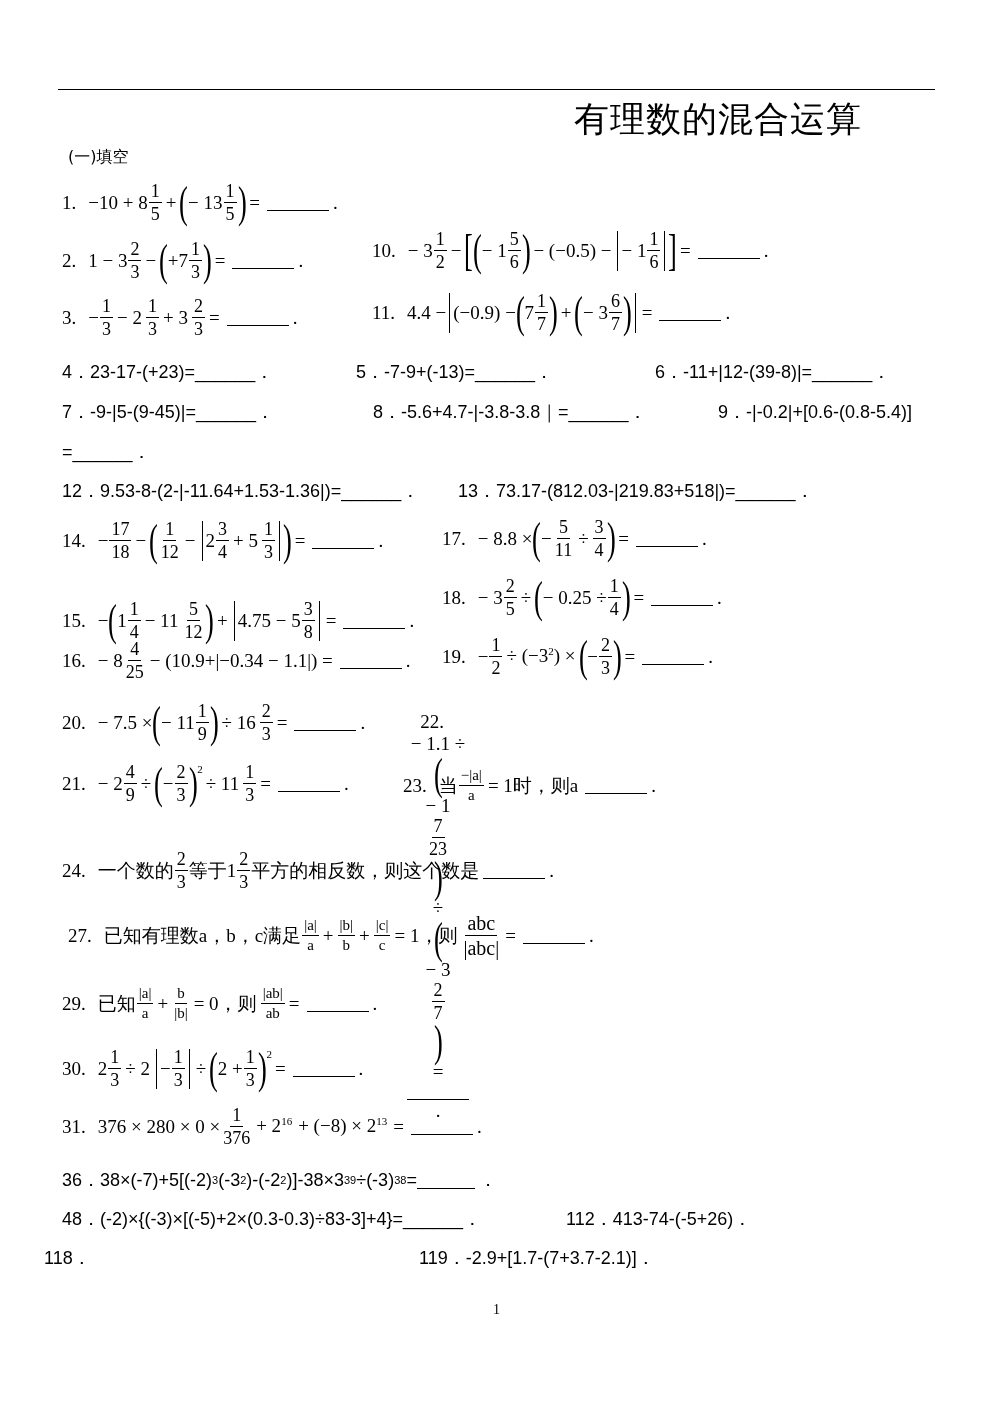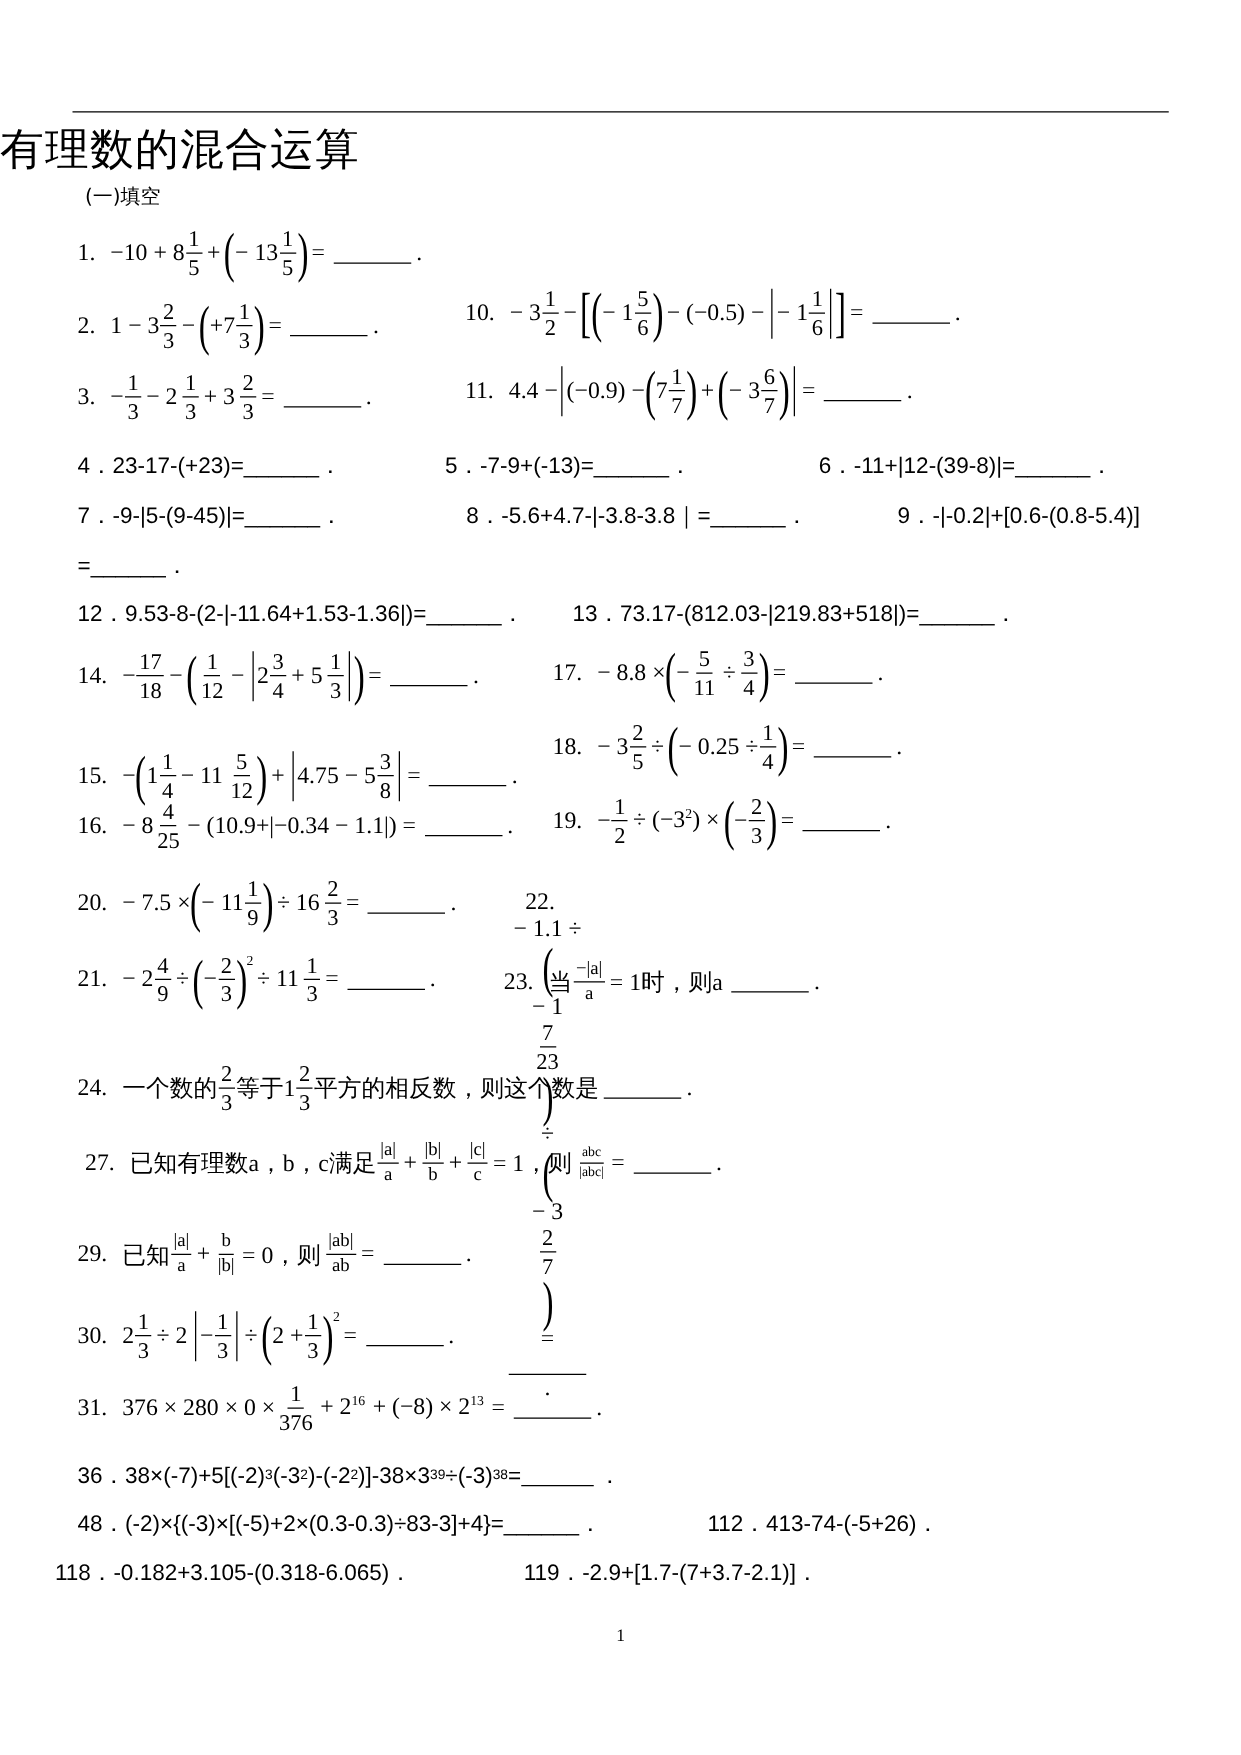--- a/index.html
+++ b/index.html
@@ -1,19 +1,19 @@
 <!DOCTYPE html>
 <html><head>
 <meta charset="utf-8">
 <style>
   html,body{margin:0;padding:0;background:#fff;}
   body{width:993px;height:1404px;position:relative;overflow:hidden;color:#000;
        font-family:"Liberation Serif","DejaVu Serif",serif;}
   .rule{position:absolute;left:58px;top:89px;width:877px;height:0;border-top:1.5px solid #000;}
-  .title{position:absolute;left:0;width:862px;top:96px;text-align:left;font-size:35px;
+  .title{position:absolute;left:0;width:862px;top:96px;text-align:right;font-size:35px;
          font-family:"DejaVu Serif",serif;letter-spacing:1px;}
   .section{position:absolute;left:68px;top:147px;font-size:16px;font-family:"DejaVu Sans",sans-serif;}
   .q{position:absolute;white-space:nowrap;display:flex;align-items:center;}
   .m{font-family:"Liberation Serif","DejaVu Serif",serif;font-size:19px;}
   .t{font-family:"Liberation Sans","DejaVu Sans",sans-serif;font-size:18px;}
   .num{margin-right:12px;}
   .frac{display:inline-flex;flex-direction:column;align-items:center;vertical-align:middle;
         margin:0 1px;line-height:1;font-size:18px;}
   .frac .n{padding:0 2px 2px;border-bottom:1px solid #000;}
   .frac .d{padding:2px 2px 0;}
@@ -429,21 +429,21 @@
   <span class="frac" style="font-size:15px;">
       <span class="n">|b|</span>
       <span class="d">b</span>
     </span>
   <span class="op">+</span>
   <span class="frac" style="font-size:15px;">
       <span class="n">|c|</span>
       <span class="d">c</span>
     </span>
   <span class="op">= 1，则</span>
-  <span class="frac" style="font-size:11px;align-items:center;">
+  <span class="frac" style="font-size:20px;align-items:center;">
       <span class="n">abc</span>
       <span class="d">|abc|</span>
     </span>
   <span class="op">=</span>
   <span class="blank"></span>
     <span>.</span>
 </div>
 
 <div class="q m" style="left:62px;top:986px;">
   <span class="num">29.</span>
@@ -531,20 +531,19 @@
   <span>48．</span>
     <span>(-2)×{(-3)×[(-5)+2×(0.3-0.3)÷83-3]+4}=______．</span>
 </div>
 <div class="q t" style="left:566px;top:1207px;">
   <span>112．</span>
     <span>413-74-(-5+26)．</span>
 </div>
 
 <div class="q t" style="left:44px;top:1246px;">
   <span>118．</span>
-    <span>-0.182+3.105-(0.318-6.065)．</span>
 </div>
 <div class="q t" style="left:419px;top:1246px;">
   <span>119．</span>
     <span>-2.9+[1.7-(7+3.7-2.1)]．</span>
 </div>
 
 <div class="pagenum">1</div>
 
 </body></html>

